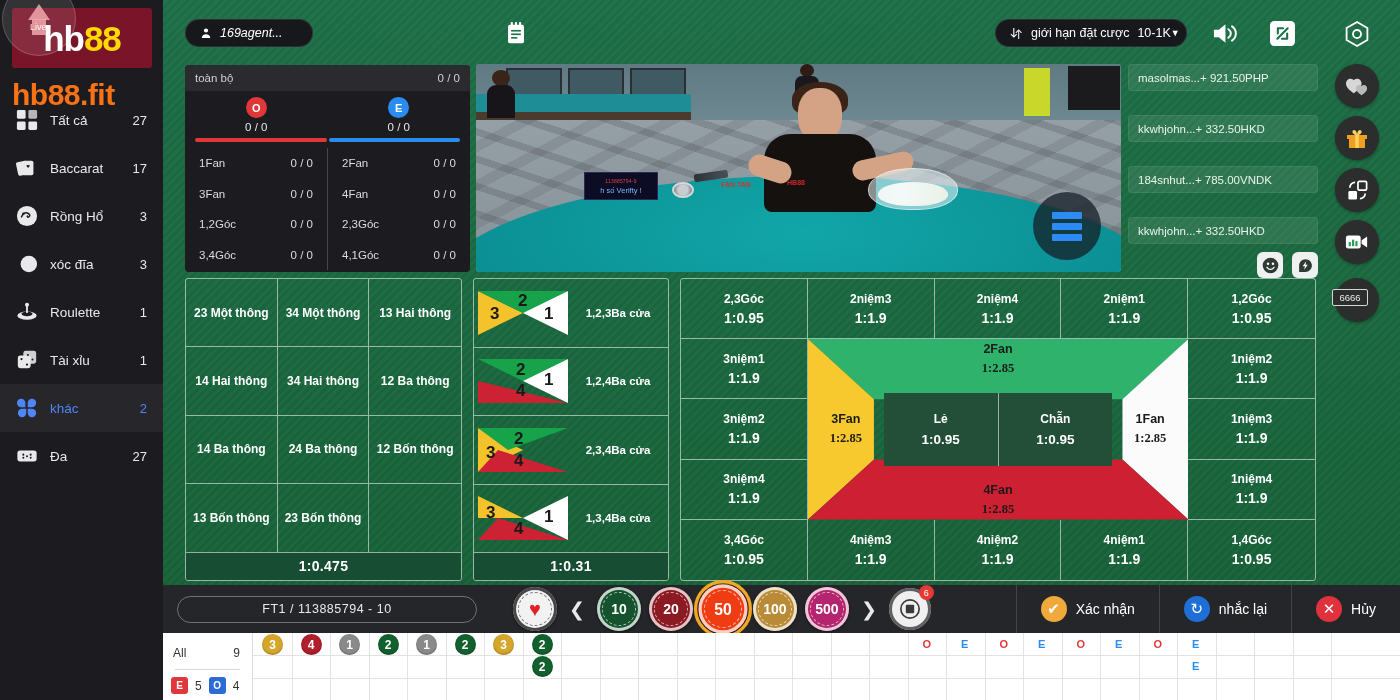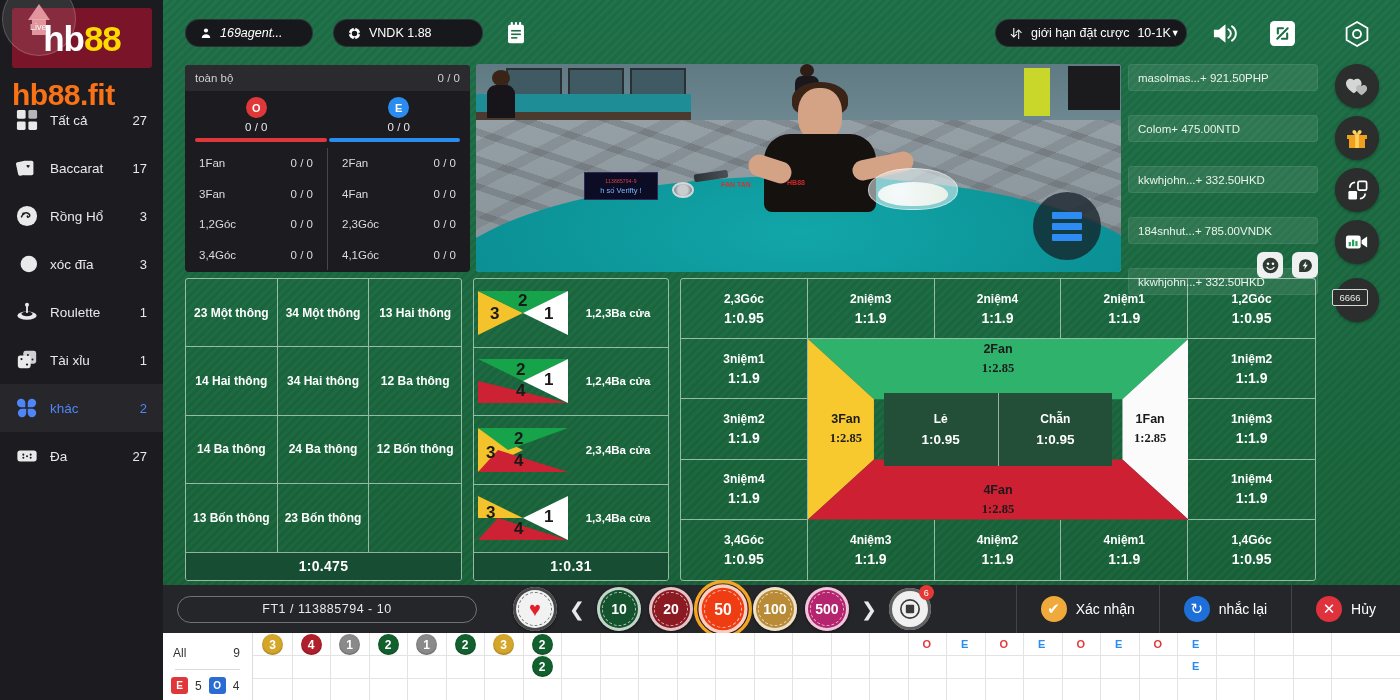--- a/index.html
+++ b/index.html
@@ -469,33 +469,20 @@
     <div class="topbar">
       <div class="pill" id="pill-user">
         <span class="glyph">
           <svg width="12" height="12" viewBox="0 0 24 24" fill="#fff">
               <circle cx="12" cy="7" r="4.2"></circle>
               <path d="M3.5 22c0-4.7 3.8-7.6 8.5-7.6s8.5 2.9 8.5 7.6z"></path>
             </svg>
         </span>
         <span>169agent...</span>
       </div>
-      <div class="pill" id="pill-currency">
-        <span class="glyph">
-          <svg width="13" height="13" viewBox="0 0 24 24" fill="#fff">
-              <circle cx="12" cy="12" r="10.5"></circle>
-              <circle cx="12" cy="12" r="5" fill="#17181c"></circle>
-              <rect x="10.5" y="0.5" width="3" height="4" fill="#17181c"></rect>
-              <rect x="10.5" y="19.5" width="3" height="4" fill="#17181c"></rect>
-              <rect x="0.5" y="10.5" width="4" height="3" fill="#17181c"></rect>
-              <rect x="19.5" y="10.5" width="4" height="3" fill="#17181c"></rect>
-            </svg>
-        </span>
-        <span>VNDK 1.88</span>
-      </div>
       <div class="topicon" id="icon-notes">
         <svg width="20" height="23" viewBox="0 0 22 26" fill="#fff">
           <rect x="2" y="3" width="18" height="21" rx="2"></rect>
           <rect x="5" y="0" width="2.5" height="5" rx="1"></rect>
             <rect x="9.7" y="0" width="2.5" height="5" rx="1"></rect>
             <rect x="14.4" y="0" width="2.5" height="5" rx="1"></rect>
           <rect x="5.5" y="9" width="11" height="1.8" fill="#1d6f47"></rect>
           <rect x="5.5" y="13" width="11" height="1.8" fill="#1d6f47"></rect>
           <rect x="5.5" y="17" width="7" height="1.8" fill="#1d6f47"></rect>
         </svg>
@@ -624,21 +611,20 @@
       <div class="v-menu">
           <i></i>
           <i></i>
           <i></i>
         </div>
     </div>
 
     <div class="feed">
       <div id="feed-rows">
           <div class="feed-row">masolmas...+ 921.50PHP</div>
-          <div class="feed-row">Colom+ 475.00NTD</div>
           <div class="feed-row">kkwhjohn...+ 332.50HKD</div>
           <div class="feed-row">184snhut...+ 785.00VNDK</div>
           <div class="feed-row">kkwhjohn...+ 332.50HKD</div>
         </div>
       <div class="feed-tools">
         <div class="feed-tool">
           <svg width="17" height="17" viewBox="0 0 24 24" fill="#2f3a33">
               <circle cx="12" cy="12" r="11"></circle>
               <circle cx="8.5" cy="9.5" r="1.8" fill="#fff"></circle>
               <circle cx="15.5" cy="9.5" r="1.8" fill="#fff"></circle>

